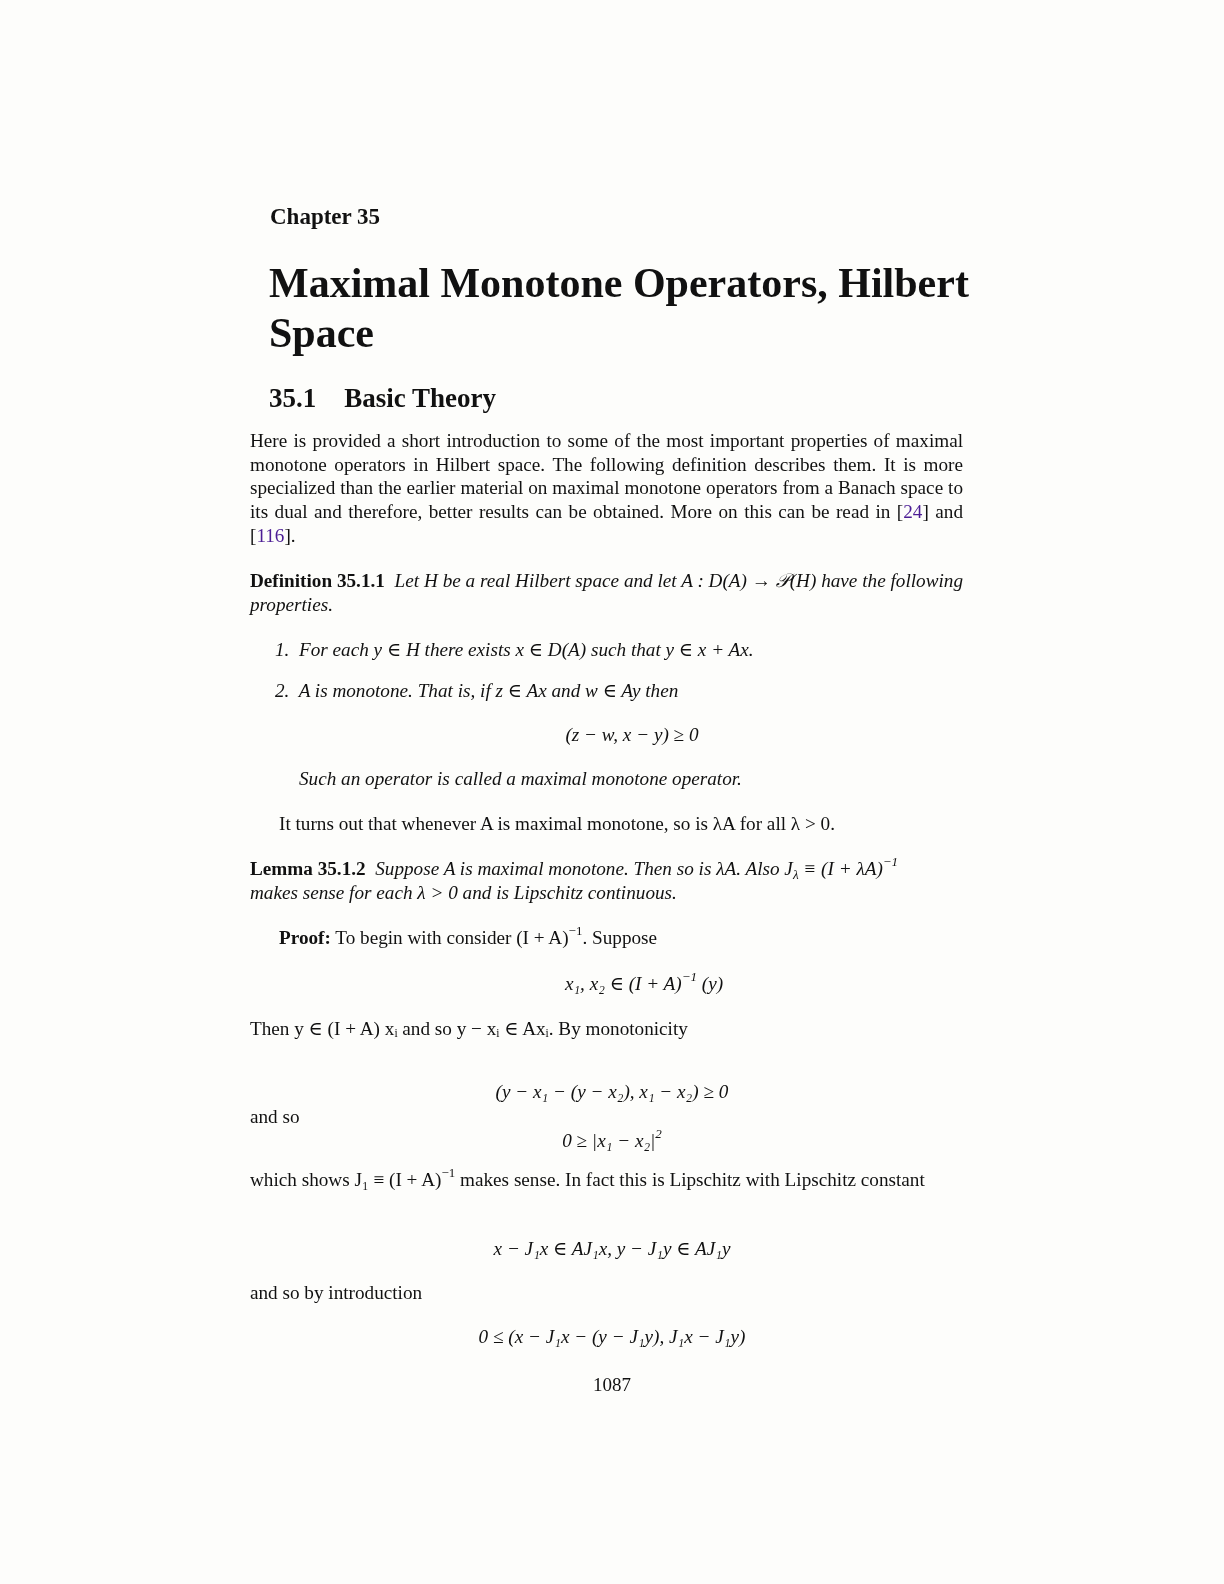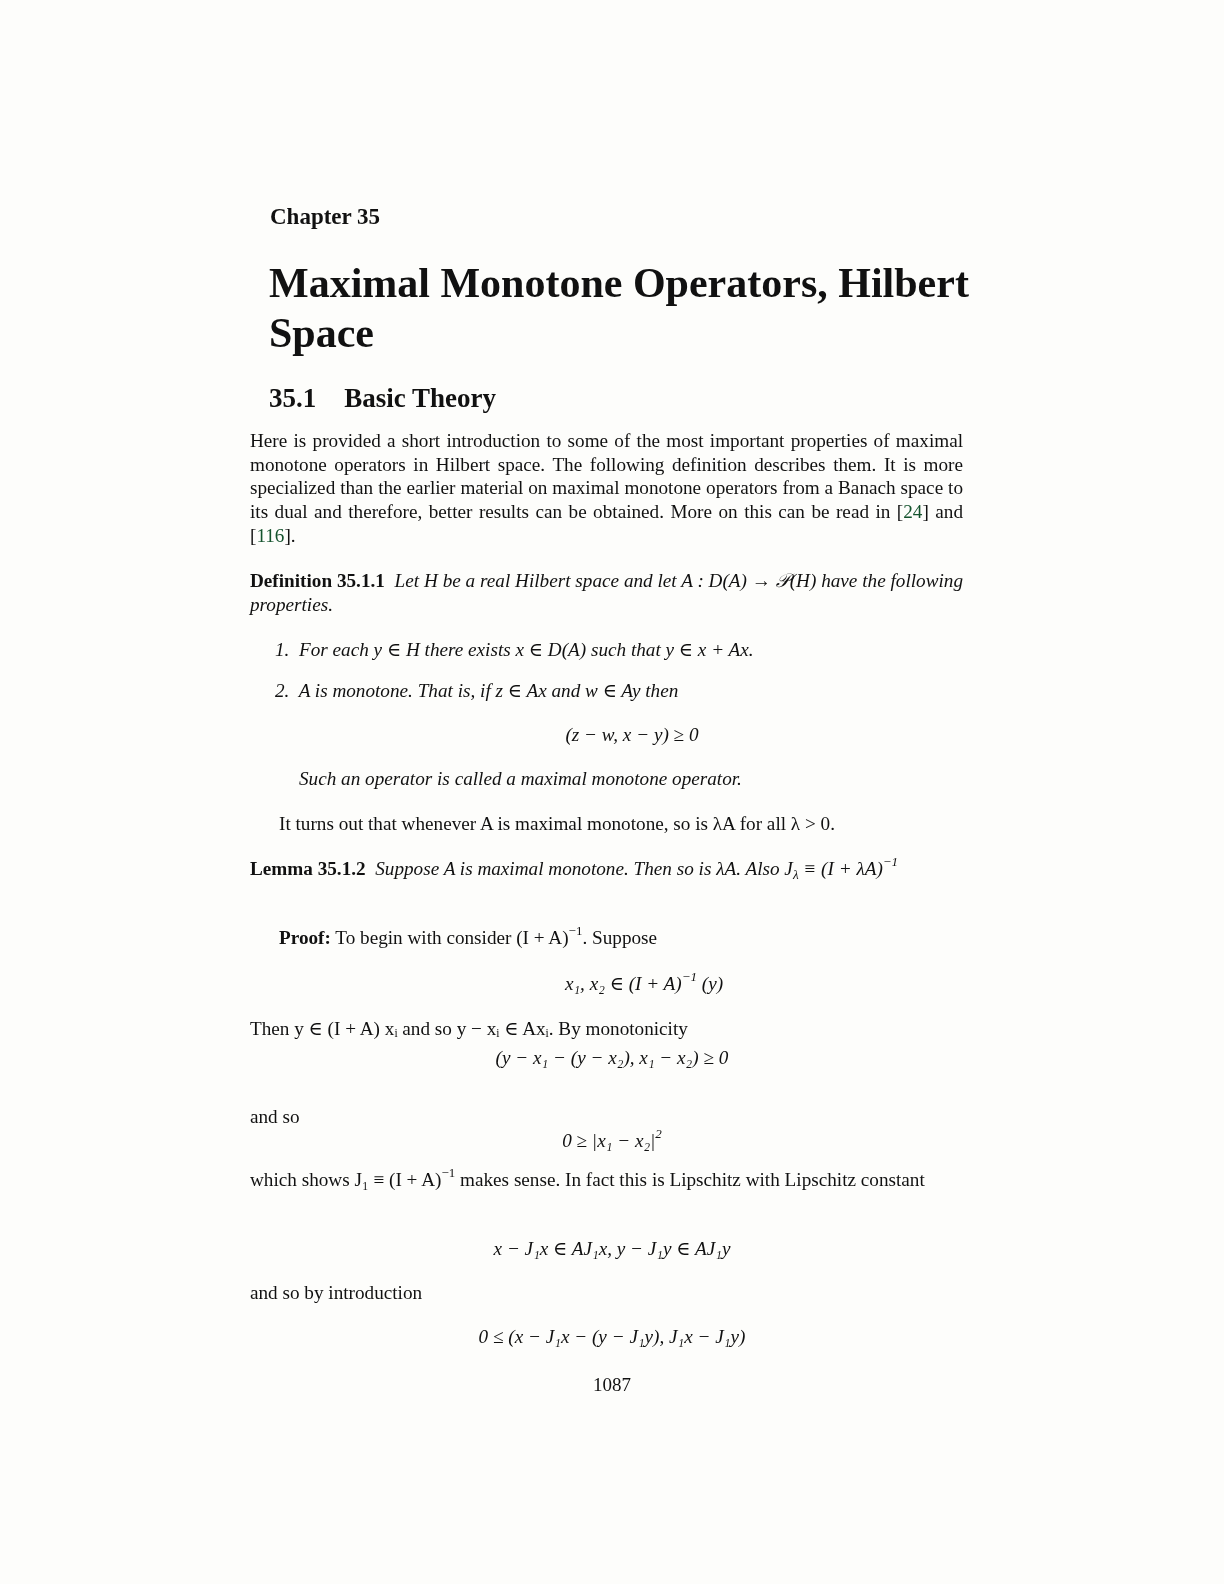--- a/index.html
+++ b/index.html
@@ -11,21 +11,21 @@
     position: relative;
     overflow: hidden;
   }
   .abs { position: absolute; white-space: nowrap; }
   .chapter-label { left: 270px; top: 204px; font-size: 23px; font-weight: bold; }
   .chapter-title { left: 269px; top: 258px; font-size: 42px; font-weight: bold; line-height: 50px; white-space: normal; width: 700px; }
   .section-head { left: 269px; top: 383px; font-size: 27px; font-weight: bold; }
   .section-head .num { margin-right: 28px; }
   .body-text { font-size: 19.2px; line-height: 23.7px; }
   .para { left: 250px; width: 713px; white-space: normal; text-align: justify; }
-  .cite { color: #14532d; }
+  .cite { color: #4c1d95; }
   .i { font-style: italic; }
   .b { font-weight: bold; }
   .centered { left: 0; width: 1224px; text-align: center; }
   sup { font-size: 13px; vertical-align: 9px; line-height: 0; }
   sub { font-size: 13px; vertical-align: -4px; line-height: 0; }
   .page-number { font-size: 19px; }
 </style>
 </head>
 <body>
 
@@ -41,29 +41,29 @@
 
 <div class="abs body-text i" style="left:275px; top:638px;"><span>1.</span>&nbsp; <span>For each y ∈ H there exists x ∈ D(A) such that y ∈ x + Ax.</span></div>
 <div class="abs body-text i" style="left:275px; top:679px;"><span>2.</span>&nbsp; <span>A is monotone. That is, if z ∈ Ax and w ∈ Ay then</span></div>
 
 <div class="abs body-text centered i" style="top:723px; left:20px;">(z − w, x − y) ≥ 0</div>
 
 <div class="abs body-text i" style="left:299px; top:767px;">Such an operator is called a maximal monotone operator.</div>
 
 <div class="abs body-text" style="left:279px; top:812px;text-align:right;">It turns out that whenever A is maximal monotone, so is λA for all λ &gt; 0.</div>
 
-<div class="abs para body-text" style="top:857px;"><span class="b">Lemma 35.1.2</span>&nbsp; <span class="i"><span>Suppose A is maximal monotone. Then so is λA. Also J</span><sub>λ</sub><span> ≡ (I + λA)</span><sup>−1</sup><br></span></div>
+<div class="abs para body-text" style="top:857px;"><span class="b">Lemma 35.1.2</span>&nbsp; <span class="i"><span>Suppose A is maximal monotone. Then so is λA. Also J</span><sub>λ</sub><span> ≡ (I + λA)</span><sup>−1</sup><br><span>makes sense for each λ &gt; 0 and is Lipschitz continuous.</span></span></div>
 
 <div class="abs body-text" style="left:279px; top:926px;"><span class="b">Proof:</span><span> To begin with consider (I + A)</span><sup>−1</sup><span>. Suppose</span></div>
 
 <div class="abs body-text centered i" style="top:972px;padding-left:32px;"><span>x₁, x₂ ∈ (I + A)</span><sup>−1</sup><span> (y)</span></div>
 
 <div class="abs body-text" style="left:250px; top:1017px;">Then y ∈ (I + A) xᵢ and so y − xᵢ ∈ Axᵢ. By monotonicity</div>
 
-<div class="abs body-text centered i" style="top:1046px;">(y − x₁ − (y − x₂), x₁ − x₂) ≥ 0</div>
+<div class="abs body-text centered i" style="top:1080px;">(y − x₁ − (y − x₂), x₁ − x₂) ≥ 0</div>
 
 <div class="abs body-text" style="left:250px; top:1105px;">and so</div>
 
 <div class="abs body-text centered i" style="top:1129px;"><span>0 ≥ |x₁ − x₂|</span><sup>2</sup></div>
 
 <div class="abs para body-text" style="top:1168px;"><span>which shows J₁ ≡ (I + A)</span><sup>−1</sup><span> makes sense. In fact this is Lipschitz with Lipschitz constant</span><br></div>
 
 <div class="abs body-text centered i" style="top:1237px;">x − J₁x ∈ AJ₁x,  y − J₁y ∈ AJ₁y</div>
 
 <div class="abs body-text" style="left:250px; top:1281px;">and so by introduction</div>

